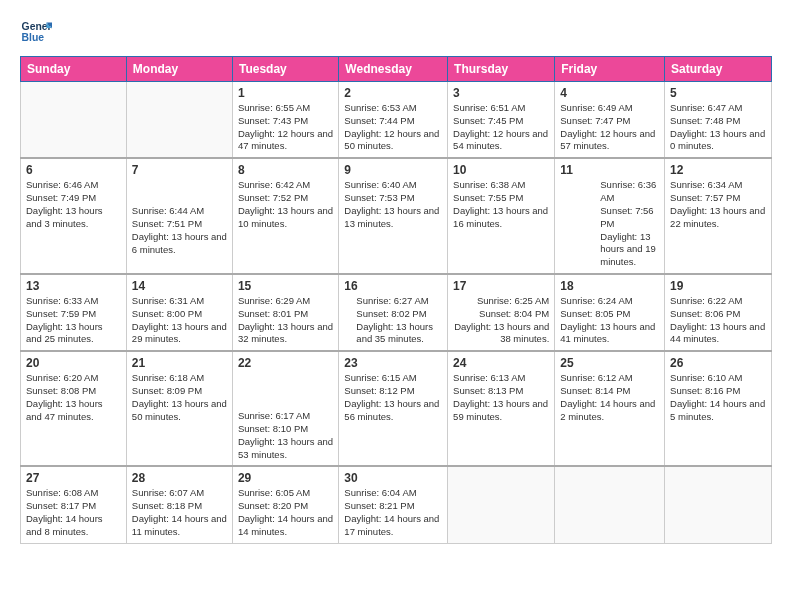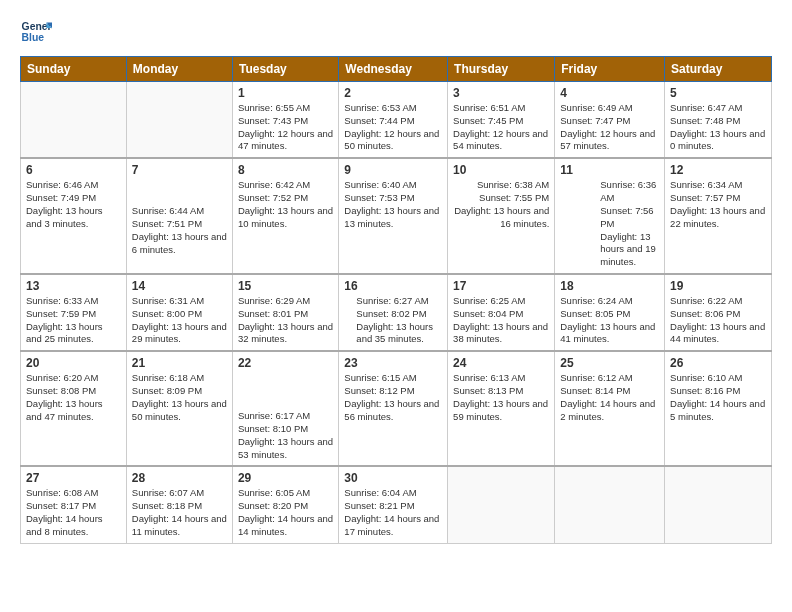--- a/index.html
+++ b/index.html
@@ -43,21 +43,21 @@
     .subtitle {
       font-size: 14px;
       color: #333;
     }
     .calendar {
       width: 100%;
       border-collapse: collapse;
       border: 1px solid #ccc;
     }
     .calendar th {
-      background: #a16207;
+      background: #ec4899;
       color: #fff;
       font-size: 12px;
       font-weight: bold;
       padding: 5px 6px;
       border: 1px solid #2b6cb0;
       text-align: left;
     }
     .calendar td {
       border: 1px solid #ccc;
       vertical-align: top;
@@ -175,21 +175,21 @@
 Daylight: 13 hours and 10 minutes.</div>
           </td>
           <td>
             <span class="day-num">9</span>
             <div class="day-info" style="white-space: pre-line;">Sunrise: 6:40 AM
 Sunset: 7:53 PM
 Daylight: 13 hours and 13 minutes.</div>
           </td>
           <td>
             <span class="day-num">10</span>
-            <div class="day-info" style="white-space: pre-line; text-align: right;">Sunrise: 6:38 AM
+            <div class="day-info" style="white-space: pre-line;">Sunrise: 6:38 AM
 Sunset: 7:55 PM
 Daylight: 13 hours and 16 minutes.</div>
           </td>
           <td>
             <span class="day-num">11</span>
             <div class="day-info" style="white-space: pre-line; margin-left: 40px;">Sunrise: 6:36 AM
 Sunset: 7:56 PM
 Daylight: 13 hours and 19 minutes.</div>
           </td>
           <td>
@@ -219,21 +219,21 @@
 Daylight: 13 hours and 32 minutes.</div>
           </td>
           <td>
             <span class="day-num">16</span>
             <div class="day-info" style="white-space: pre-line; margin-left: 12px;">Sunrise: 6:27 AM
 Sunset: 8:02 PM
 Daylight: 13 hours and 35 minutes.</div>
           </td>
           <td>
             <span class="day-num">17</span>
-            <div class="day-info" style="white-space: pre-line;">Sunrise: 6:25 AM
+            <div class="day-info" style="white-space: pre-line; text-align: right;">Sunrise: 6:25 AM
 Sunset: 8:04 PM
 Daylight: 13 hours and 38 minutes.</div>
           </td>
           <td>
             <span class="day-num">18</span>
             <div class="day-info" style="white-space: pre-line;">Sunrise: 6:24 AM
 Sunset: 8:05 PM
 Daylight: 13 hours and 41 minutes.</div>
           </td>
           <td>

